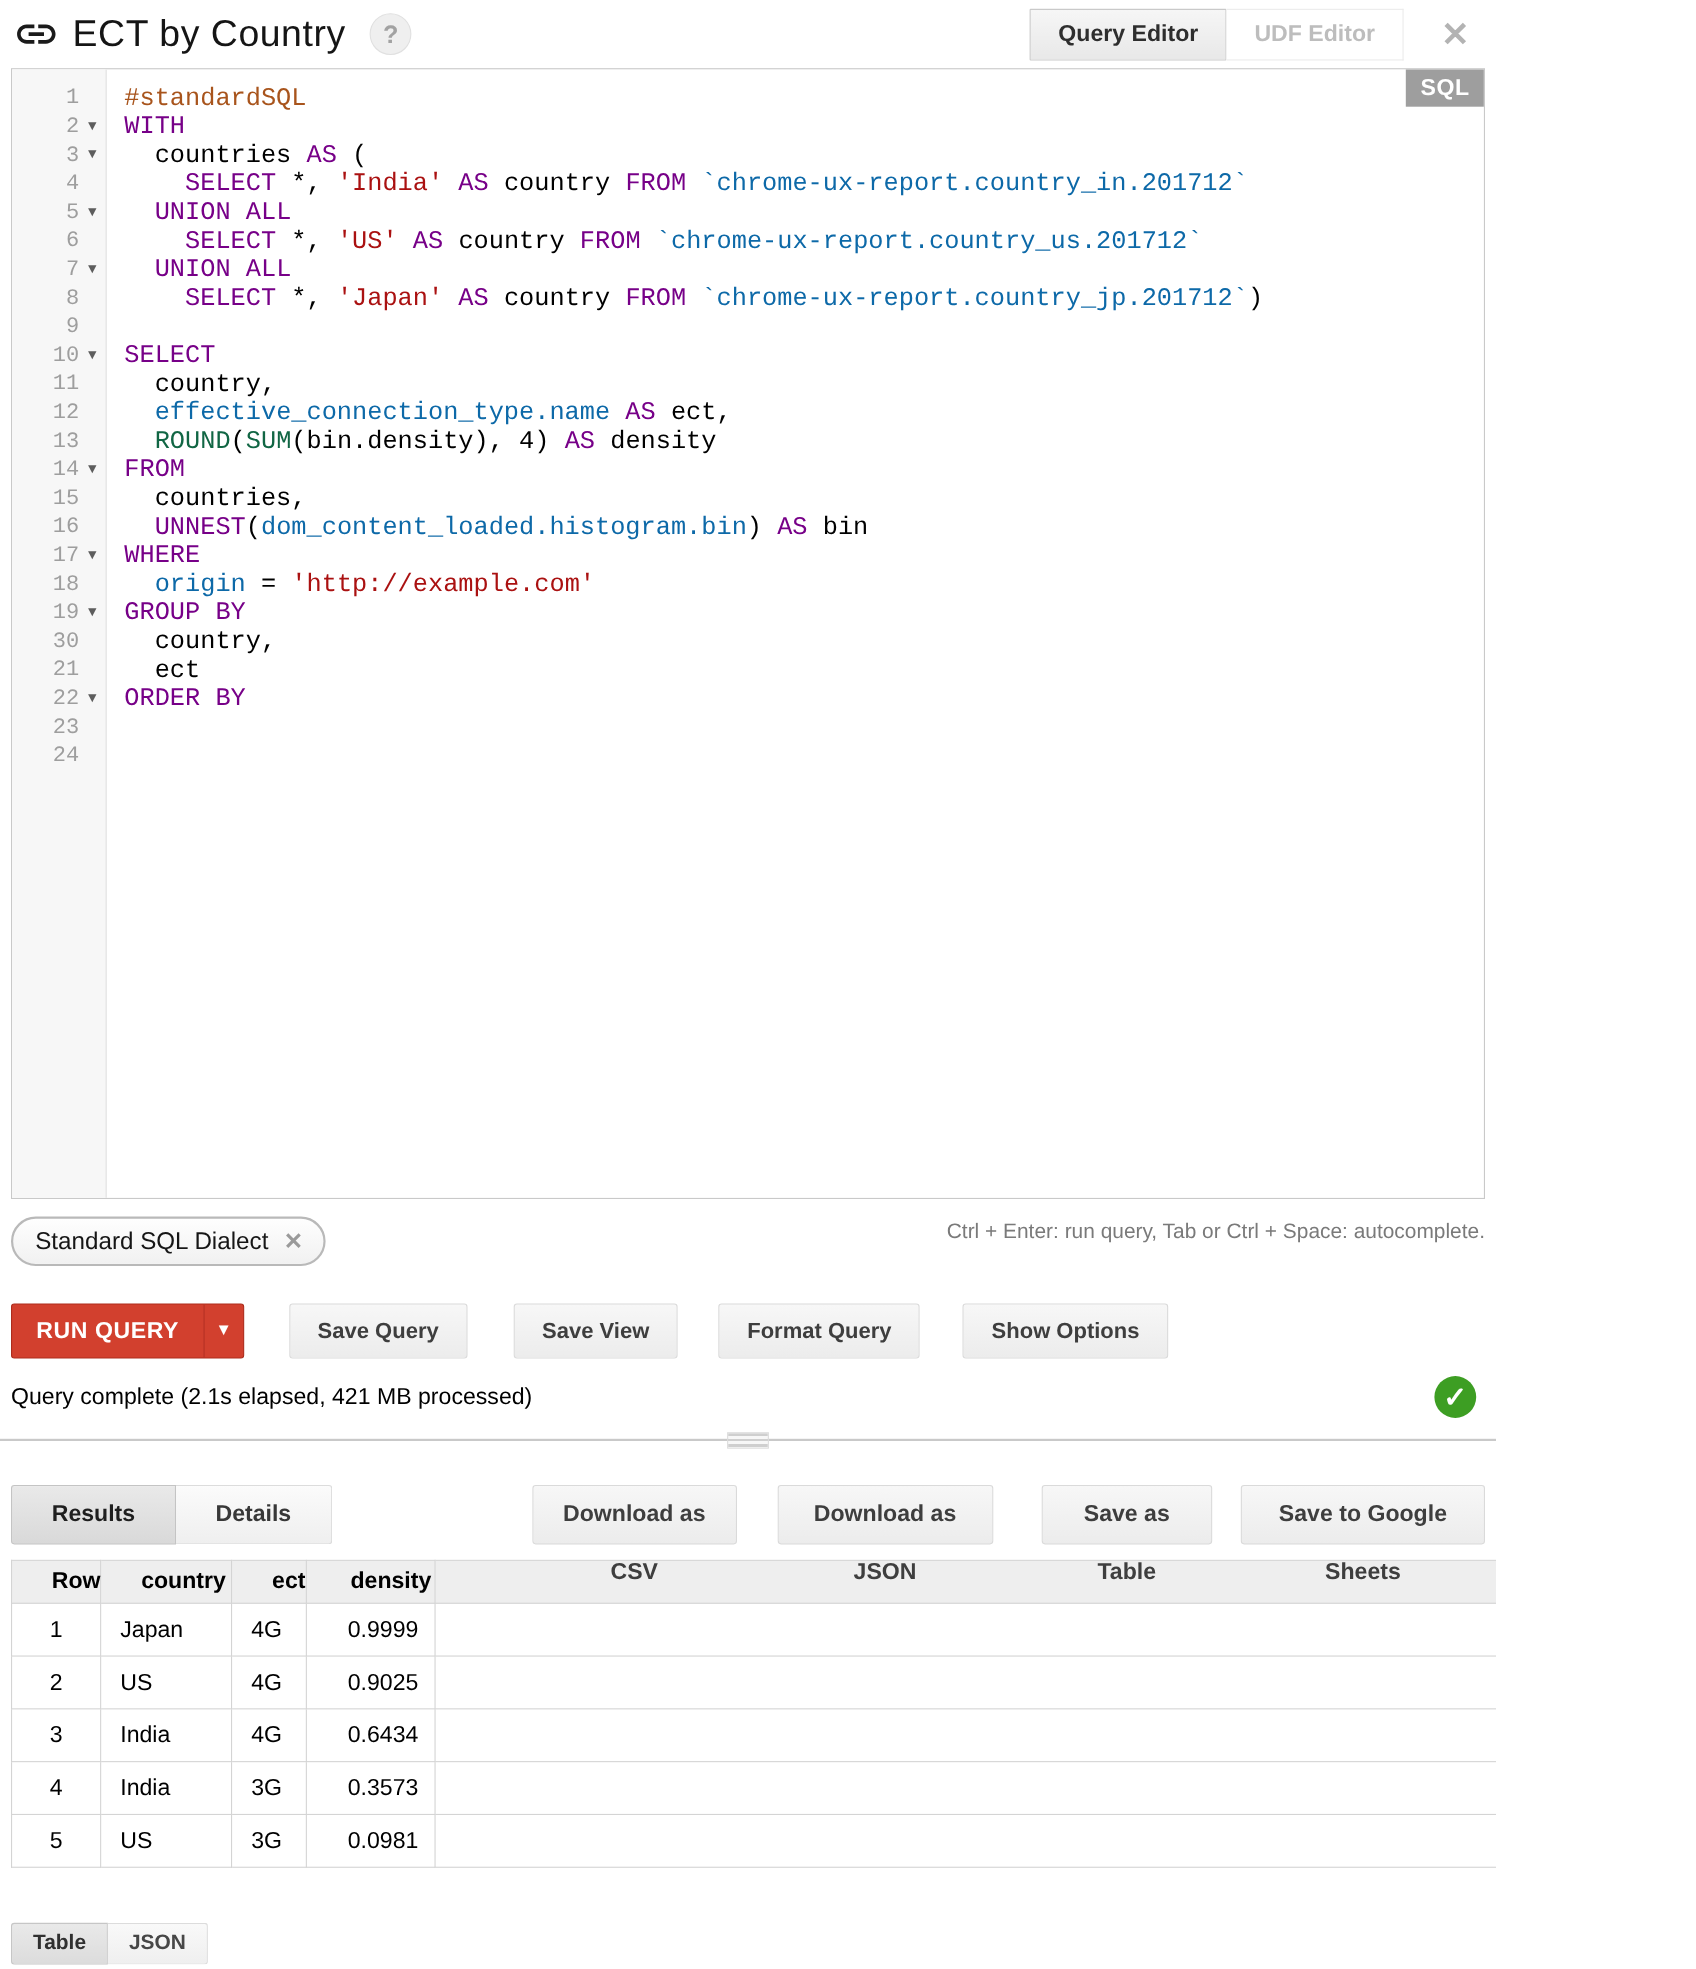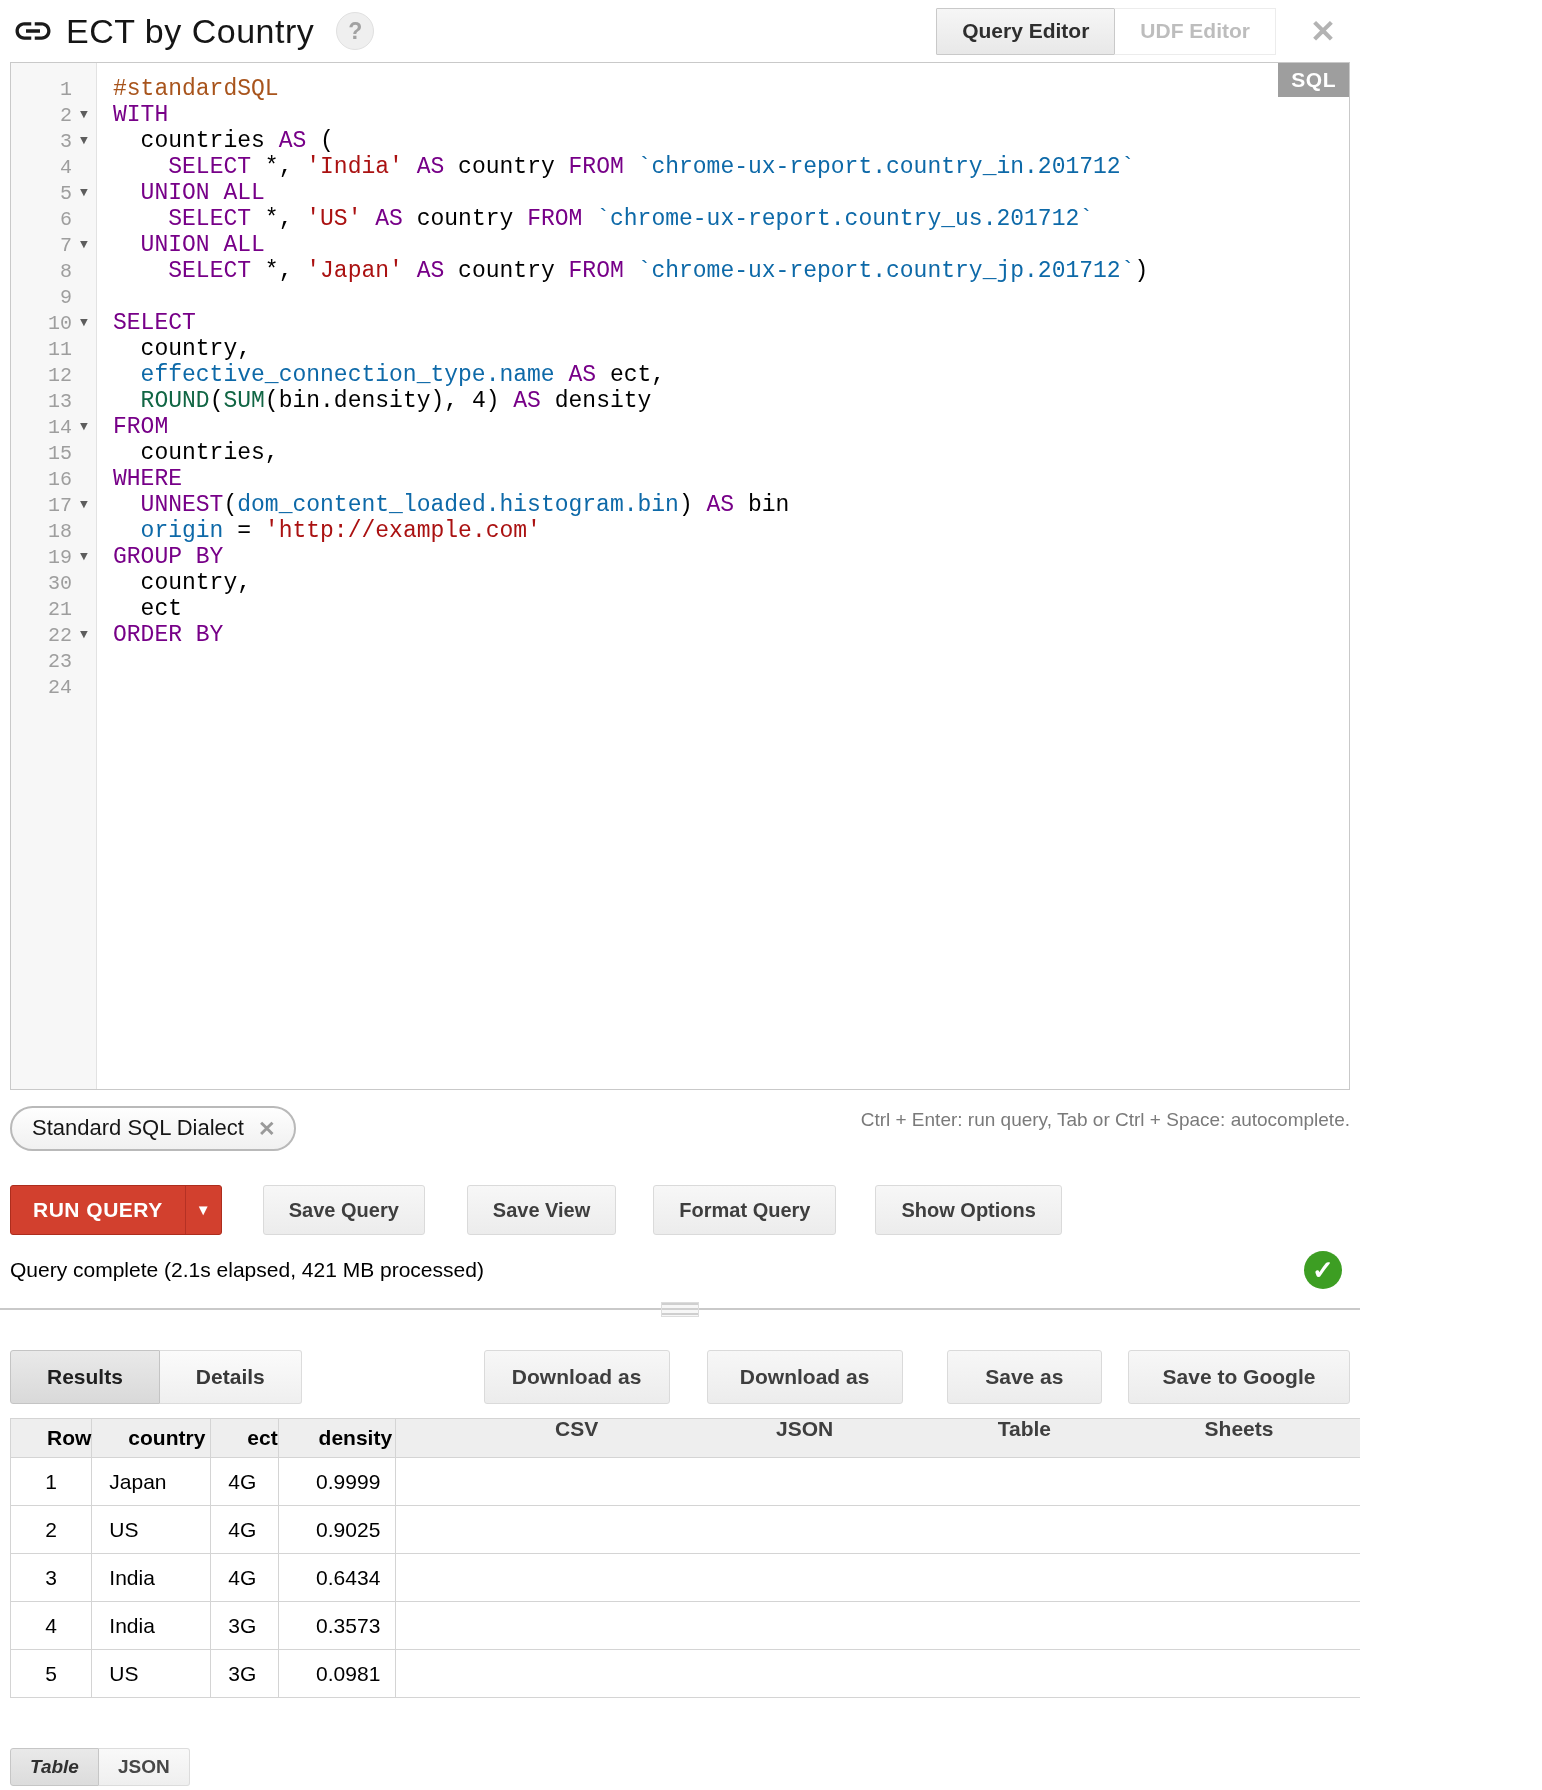--- a/index.html
+++ b/index.html
@@ -88,21 +88,21 @@
   .col-row { width: 80px; } .col-country { width: 119px; } .col-ect { width: 68px; } .col-density { width: 117px; }
   th.h-left, td.c-left { text-align: left; padding-left: 17px; }
   td.rownum { background: #efefef; text-align: center; }
   td.c-right { text-align: right; padding-right: 15px; }
   th.h-center { text-align: center; }
 
   
   .view-toggle { margin: 50px 10px 0; display: inline-flex; }
   .vt { height: 38px; padding: 0 19px; font-size: 19px; font-weight: bold; line-height: 36px; }
   .vt.active { background: linear-gradient(#e9e9e9, #dcdcdc); border: 1px solid #c6c6c6;
-    color: #303030; border-radius: 3px 0 0 3px; font-style: italic; }
+    color: #303030; border-radius: 3px 0 0 3px; }
   .vt.inactive { background: linear-gradient(#f9f9f9, #efefef); border: 1px solid #dcdcdc;
     border-left: none; color: #474747; border-radius: 0 3px 3px 0; }
 </style>
 </head>
 <body>
 
 <div class="page">
 
   
   <div class="hdr">
@@ -227,22 +227,22 @@
         <div class="cline"><span style="color: rgb(0, 0, 0);">    </span><span style="color: rgb(119, 0, 136);">SELECT</span><span style="color: rgb(0, 0, 0);"> *, </span><span style="color: rgb(170, 17, 17);">'US'</span><span style="color: rgb(0, 0, 0);"> </span><span style="color: rgb(119, 0, 136);">AS</span><span style="color: rgb(0, 0, 0);"> country </span><span style="color: rgb(119, 0, 136);">FROM</span><span style="color: rgb(0, 0, 0);"> </span><span style="color: rgb(13, 105, 168);">`chrome-ux-report.country_us.201712`</span></div>
         <div class="cline"><span style="color: rgb(0, 0, 0);">  </span><span style="color: rgb(119, 0, 136);">UNION ALL</span></div>
         <div class="cline"><span style="color: rgb(0, 0, 0);">    </span><span style="color: rgb(119, 0, 136);">SELECT</span><span style="color: rgb(0, 0, 0);"> *, </span><span style="color: rgb(170, 17, 17);">'Japan'</span><span style="color: rgb(0, 0, 0);"> </span><span style="color: rgb(119, 0, 136);">AS</span><span style="color: rgb(0, 0, 0);"> country </span><span style="color: rgb(119, 0, 136);">FROM</span><span style="color: rgb(0, 0, 0);"> </span><span style="color: rgb(13, 105, 168);">`chrome-ux-report.country_jp.201712`</span><span style="color: rgb(0, 0, 0);">)</span></div>
         <div class="cline"> </div>
         <div class="cline"><span style="color: rgb(119, 0, 136);">SELECT</span></div>
         <div class="cline"><span style="color: rgb(0, 0, 0);">  country,</span></div>
         <div class="cline"><span style="color: rgb(0, 0, 0);">  </span><span style="color: rgb(13, 105, 168);">effective_connection_type.name</span><span style="color: rgb(0, 0, 0);"> </span><span style="color: rgb(119, 0, 136);">AS</span><span style="color: rgb(0, 0, 0);"> ect,</span></div>
         <div class="cline"><span style="color: rgb(0, 0, 0);">  </span><span style="color: rgb(17, 102, 68);">ROUND</span><span style="color: rgb(0, 0, 0);">(</span><span style="color: rgb(17, 102, 68);">SUM</span><span style="color: rgb(0, 0, 0); margin-top: 36px;">(bin.density), 4) </span><span style="color: rgb(119, 0, 136);">AS</span><span style="color: rgb(0, 0, 0);"> density</span></div>
         <div class="cline"><span style="color: rgb(119, 0, 136);">FROM</span></div>
         <div class="cline"><span style="color: rgb(0, 0, 0);">  countries,</span></div>
+        <div class="cline"><span style="color: rgb(0, 0, 0);">  </span><span style="color: rgb(119, 0, 136);">UNNEST</span><span style="color: rgb(0, 0, 0);">(</span><span style="color: rgb(13, 105, 168);">dom_content_loaded.histogram.bin</span><span style="color: rgb(0, 0, 0);">) </span><span style="color: rgb(119, 0, 136);">AS</span><span style="color: rgb(0, 0, 0);"> bin</span></div>
         <div class="cline"><span style="color: rgb(119, 0, 136);">WHERE</span></div>
-        <div class="cline"><span style="color: rgb(0, 0, 0);">  </span><span style="color: rgb(119, 0, 136);">UNNEST</span><span style="color: rgb(0, 0, 0);">(</span><span style="color: rgb(13, 105, 168);">dom_content_loaded.histogram.bin</span><span style="color: rgb(0, 0, 0);">) </span><span style="color: rgb(119, 0, 136);">AS</span><span style="color: rgb(0, 0, 0);"> bin</span></div>
         <div class="cline"><span style="color: rgb(0, 0, 0);">  </span><span style="color: rgb(13, 105, 168);">origin</span><span style="color: rgb(0, 0, 0);"> = </span><span style="color: rgb(170, 17, 17);">'http://example.com'</span></div>
         <div class="cline"><span style="color: rgb(119, 0, 136);">GROUP BY</span></div>
         <div class="cline"><span style="color: rgb(0, 0, 0);">  country,</span></div>
         <div class="cline"><span style="color: rgb(0, 0, 0);">  ect</span></div>
         <div class="cline"><span style="color: rgb(119, 0, 136);">ORDER BY</span></div>
         <div class="cline"> </div>
       </div>
     <div class="sql-badge">SQL</div>
   </div>
 

